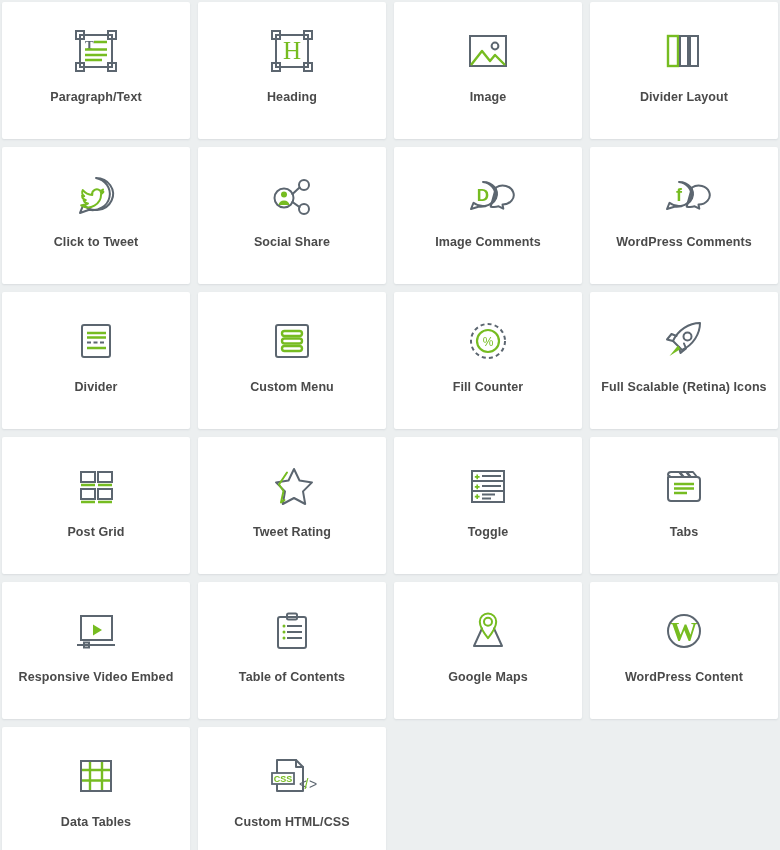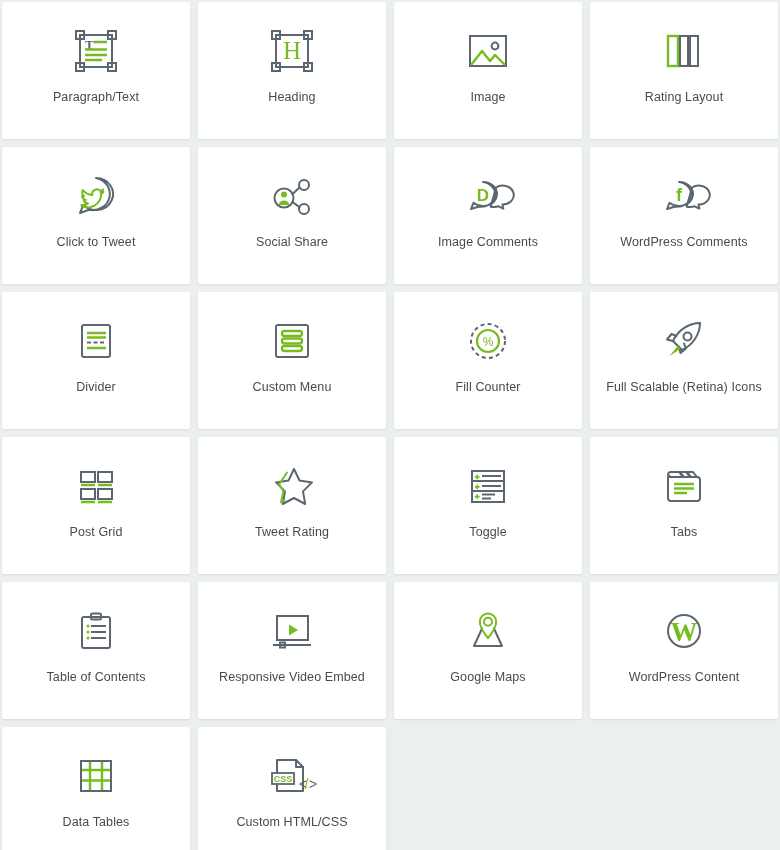--- a/index.html
+++ b/index.html
@@ -47,20 +47,21 @@
     display: block;
   }
   .feature-label {
     margin-top: 12px;
     font-size: 12.5px;
     color: #4a4a4a;
     text-align: center;
     line-height: 1.2;
     padding: 0 6px;
     letter-spacing: 0.1px;
+    font-weight: bold;
   }
   
   .ln { fill: none; stroke: #5c6670; stroke-width: 2; stroke-linecap: square; stroke-linejoin: miter; }
   .lnr { fill: none; stroke: #5c6670; stroke-width: 2; stroke-linecap: round; stroke-linejoin: round; }
   .gr { fill: none; stroke: #76bc21; stroke-width: 2.4; stroke-linecap: butt; }
   .grr { fill: none; stroke: #76bc21; stroke-width: 2; stroke-linecap: round; stroke-linejoin: round; }
   .grf { fill: #76bc21; stroke: none; }
   .dkf { fill: #5c6670; stroke: none; }
 </style>
 </head>
@@ -110,21 +111,21 @@
 
 
   <div class="feature-card">
     <span class="feature-icon">
       <svg viewBox="0 0 54 54">
         <rect x="11" y="12" width="10" height="30" fill="none" stroke="#76bc21" stroke-width="2.4"></rect>
         <rect class="ln" x="23" y="12" width="8" height="30"></rect>
         <rect class="ln" x="33" y="12" width="8" height="30"></rect>
       </svg>
     </span>
-    <span class="feature-label">Rating Layout</span>
+    <span class="feature-label">Divider Layout</span>
   </div>
 
   <div class="feature-card">
     <span class="feature-icon">
       <svg viewBox="0 0 54 54">
         <path class="lnr" d="M27 9 a17 16 0 1 1 -12.6 26.7 L11 44 l9.2 -3.2 A17 16 0 0 0 27 9 Z"></path>
         <path class="grr" d="M34 20.5 c-0.9 0.6 -1.9 1 -2.9 1.2 a4.6 4.6 0 0 0 -7.8 4.2 c-3.8 -0.2 -7.2 -2 -9.5 -4.8 a4.6 4.6 0 0 0 1.4 6.1 c-0.8 0 -1.5 -0.2 -2.1 -0.6 a4.6 4.6 0 0 0 3.7 4.5 c-0.7 0.2 -1.4 0.2 -2.1 0.1 a4.6 4.6 0 0 0 4.3 3.2 a9.2 9.2 0 0 1 -6.8 1.9 a13 13 0 0 0 19.9 -11 c0.9 -0.7 1.7 -1.5 2.3 -2.4 c-0.8 0.4 -1.7 0.6 -2.6 0.7 a4.6 4.6 0 0 0 2 -2.5 z"></path>
       </svg>
     </span>
     <span class="feature-label">Click to Tweet</span>
@@ -263,41 +264,41 @@
         <path class="lnr" d="M11 18 h29 a3 3 0 0 1 3 3 v18 a3 3 0 0 1 -3 3 H14 a3 3 0 0 1 -3 -3 z"></path>
         <path class="gr" d="M17 25 H37 M17 29.5 H37 M17 34 H30"></path>
       </svg>
     </span>
     <span class="feature-label">Tabs</span>
   </div>
 
   <div class="feature-card">
     <span class="feature-icon">
       <svg viewBox="0 0 54 54">
+        <rect class="ln" x="12" y="12" width="31" height="24"></rect>
+        <path class="grf" d="M24 20.5 L33 26 L24 31.5 Z" fill="none" stroke="#76bc21" stroke-width="2.2" stroke-linejoin="round"></path>
+        <path class="ln" d="M9 41 H45"></path>
+        <rect class="ln" x="15" y="38.5" width="5" height="5" fill="#fff"></rect>
+      </svg>
+    </span>
+    <span class="feature-label">Responsive Video Embed</span>
+  </div>
+
+  <div class="feature-card">
+    <span class="feature-icon">
+      <svg viewBox="0 0 54 54">
         <rect class="lnr" x="13" y="13" width="28" height="31" rx="2"></rect>
         <rect class="lnr" x="22" y="9.5" width="10" height="6" rx="1.5" fill="#fff"></rect>
         <path class="ln" d="M23 22 H36 M23 28 H36 M23 34 H36" stroke-width="2.2"></path>
         <circle class="grf" cx="19" cy="22" r="1.5"></circle>
         <circle class="grf" cx="19" cy="28" r="1.5"></circle>
         <circle class="grf" cx="19" cy="34" r="1.5"></circle>
       </svg>
     </span>
     <span class="feature-label">Table of Contents</span>
-  </div>
-
-  <div class="feature-card">
-    <span class="feature-icon">
-      <svg viewBox="0 0 54 54">
-        <rect class="ln" x="12" y="12" width="31" height="24"></rect>
-        <path class="grf" d="M24 20.5 L33 26 L24 31.5 Z" fill="none" stroke="#76bc21" stroke-width="2.2" stroke-linejoin="round"></path>
-        <path class="ln" d="M9 41 H45"></path>
-        <rect class="ln" x="15" y="38.5" width="5" height="5" fill="#fff"></rect>
-      </svg>
-    </span>
-    <span class="feature-label">Responsive Video Embed</span>
   </div>
 
   <div class="feature-card">
     <span class="feature-icon">
       <svg viewBox="0 0 54 54">
         <path class="lnr" d="M21 24.5 L13 42 H41 L33 24.5"></path>
         <path class="grr" d="M27 9.5 a8.2 8.2 0 0 1 8.2 8.2 c0 6 -8.2 16.5 -8.2 16.5 s-8.2 -10.5 -8.2 -16.5 A8.2 8.2 0 0 1 27 9.5 Z"></path>
         <circle cx="27" cy="17.7" r="4" fill="none" stroke="#76bc21" stroke-width="2"></circle>
       </svg>
     </span>

